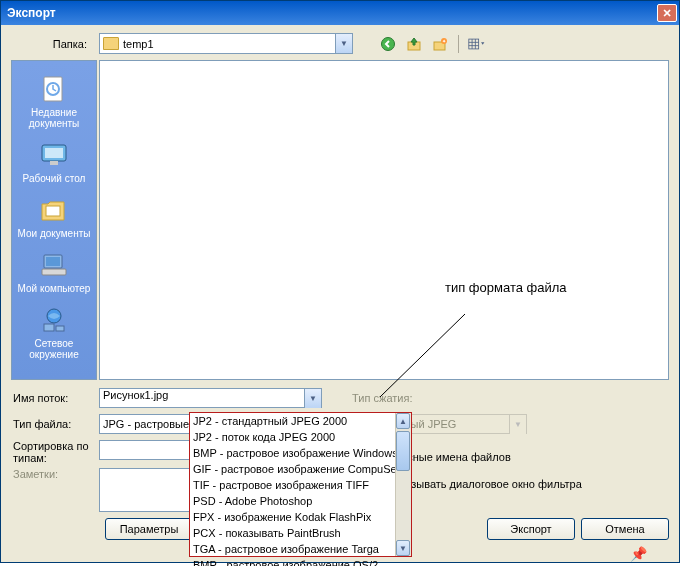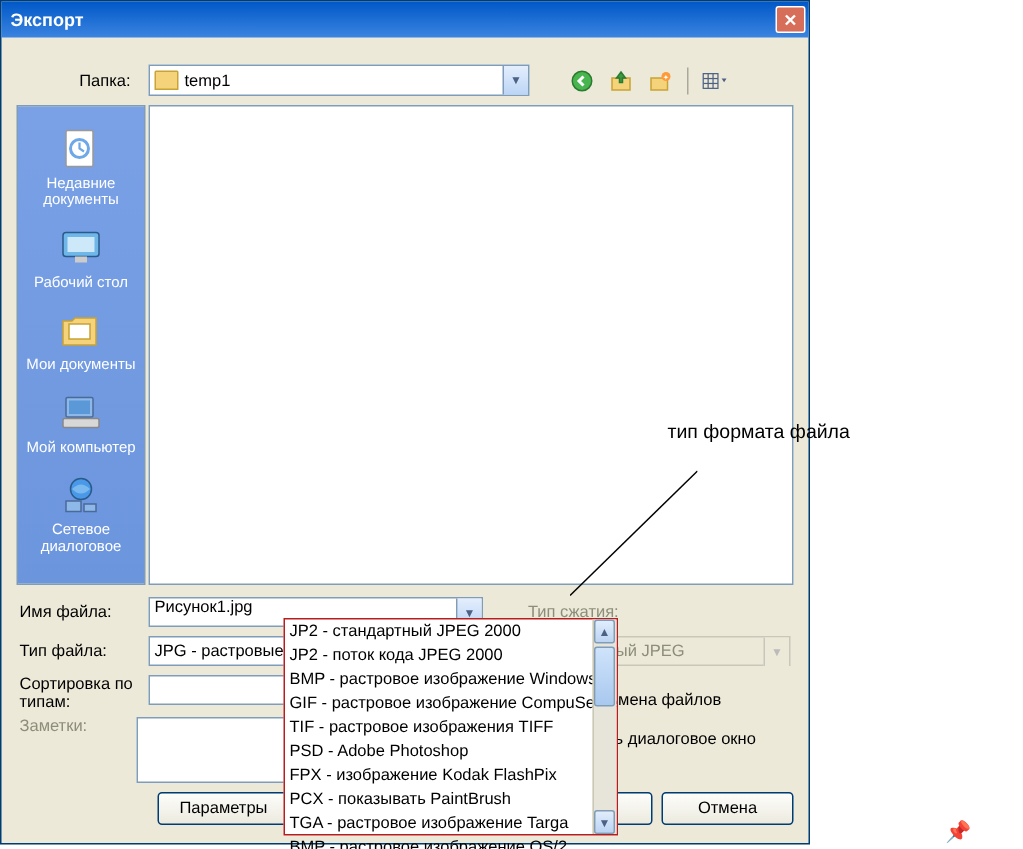--- a/index.html
+++ b/index.html
@@ -1,21 +1,21 @@
 <!DOCTYPE html>
 <html><head>
 <meta charset="utf-8">
 <style>
 * { box-sizing: border-box; margin: 0; padding: 0; }
 body { font-family: Tahoma, Arial, sans-serif; font-size: 11px; background: #fff; width: 682px; height: 566px; overflow: hidden; position: relative; }
-.window { width: 540px; height: 563px; border: 1px solid #003c74; background: #ece9d8; }
+.window { width: 680px; height: 563px; border: 1px solid #003c74; background: #ece9d8; }
 .titlebar { height: 24px; background: linear-gradient(#0058c8, #3b84e0); color: #fff; display: flex; align-items: center; padding: 0 2px 0 6px; font-weight: bold; font-size: 12px; }
 .titlebar-text { flex: 1; }
 .close-btn { width: 20px; height: 18px; background: #d66e59; border: 1px solid #fff; border-radius: 2px; display: flex; align-items: center; justify-content: center; color: #fff; font-size: 11px; cursor: pointer; }
-.toolbar-row { display: flex; align-items: center; padding: 8px 10px 6px 10px; gap: 6px; margin-top: 10px; }
+.toolbar-row { display: flex; align-items: center; padding: 8px 10px 6px 10px; gap: 6px; }
 .lbl-folder { width: 82px; text-align: right; padding-right: 6px; }
 .folder-select { flex: 0 0 254px; height: 21px; border: 1px solid #7f9db9; background: #fff; display: flex; align-items: center; padding: 0 3px; position: relative; }
 .folder-icon { width: 16px; height: 13px; background: #f5d37a; border: 1px solid #c9a335; border-radius: 1px 1px 0 0; margin-right: 4px; }
 .dd-arrow { position: absolute; right: 0; top: 0; width: 17px; height: 19px; background: linear-gradient(#e4eefd,#bcd5f5); border-left: 1px solid #7f9db9; display: flex; align-items: center; justify-content: center; font-size: 8px; color: #4d6185; }
 .tool-icons { display: flex; gap: 8px; margin-left: 20px; align-items: center; }
 .ticon { width: 18px; height: 18px; display: flex; align-items: center; justify-content: center; font-size: 14px; cursor: pointer; }
 .ticon-sep { width: 0; height: 18px; border-left: 1px solid #aca899; margin: 0 1px; }
 .main-area { display: flex; padding: 0 10px; gap: 2px; }
 .places { width: 86px; background: linear-gradient(#7aa1e6,#6b95dd); border: 1px solid #7f9db9; height: 320px; display: flex; flex-direction: column; align-items: flex-start; padding-top: 8px; gap: 2px; }
 .place { display: flex; flex-direction: column; align-items: center; color: #fff; font-size: 10px; text-align: center; padding: 4px 2px; cursor: pointer; width: 100%; }
@@ -138,31 +138,31 @@
       </div>
       <div class="place">
         <div class="place-icon">
           <svg width="32" height="32" viewBox="0 0 32 32">
               <circle cx="16" cy="12" r="7" fill="#4a98e8" stroke="#2a5a8a"></circle>
               <path d="M10 12 Q16 6 22 12 Q16 18 10 12" fill="#7ab8f0"></path>
               <rect x="6" y="20" width="10" height="7" fill="#8db8e8" stroke="#4a6a9a"></rect>
               <rect x="18" y="22" width="8" height="5" fill="#8db8e8" stroke="#4a6a9a"></rect>
             </svg>
         </div>
-        <span>Сетевое диалоговое</span>
+        <span>Сетевое окружение</span>
       </div>
     </div>
     <div style="flex:1; display:flex; flex-direction:column;">
       <div class="filelist"></div>
     </div>
   </div>
 
   <div class="bottom-form">
     <div class="form-row">
-      <div class="form-lbl">Имя файла:</div>
+      <div class="form-lbl">Имя поток:</div>
       <div class="form-input">
         <span>Рисунок1.jpg</span>
         <div class="dd-arrow">▼</div>
       </div>
       <div class="right-col">
         <span class="disabled-lbl">Тип сжатия:</span>
       </div>
     </div>
     <div class="form-row">
       <div class="form-lbl">Тип файла:</div>

